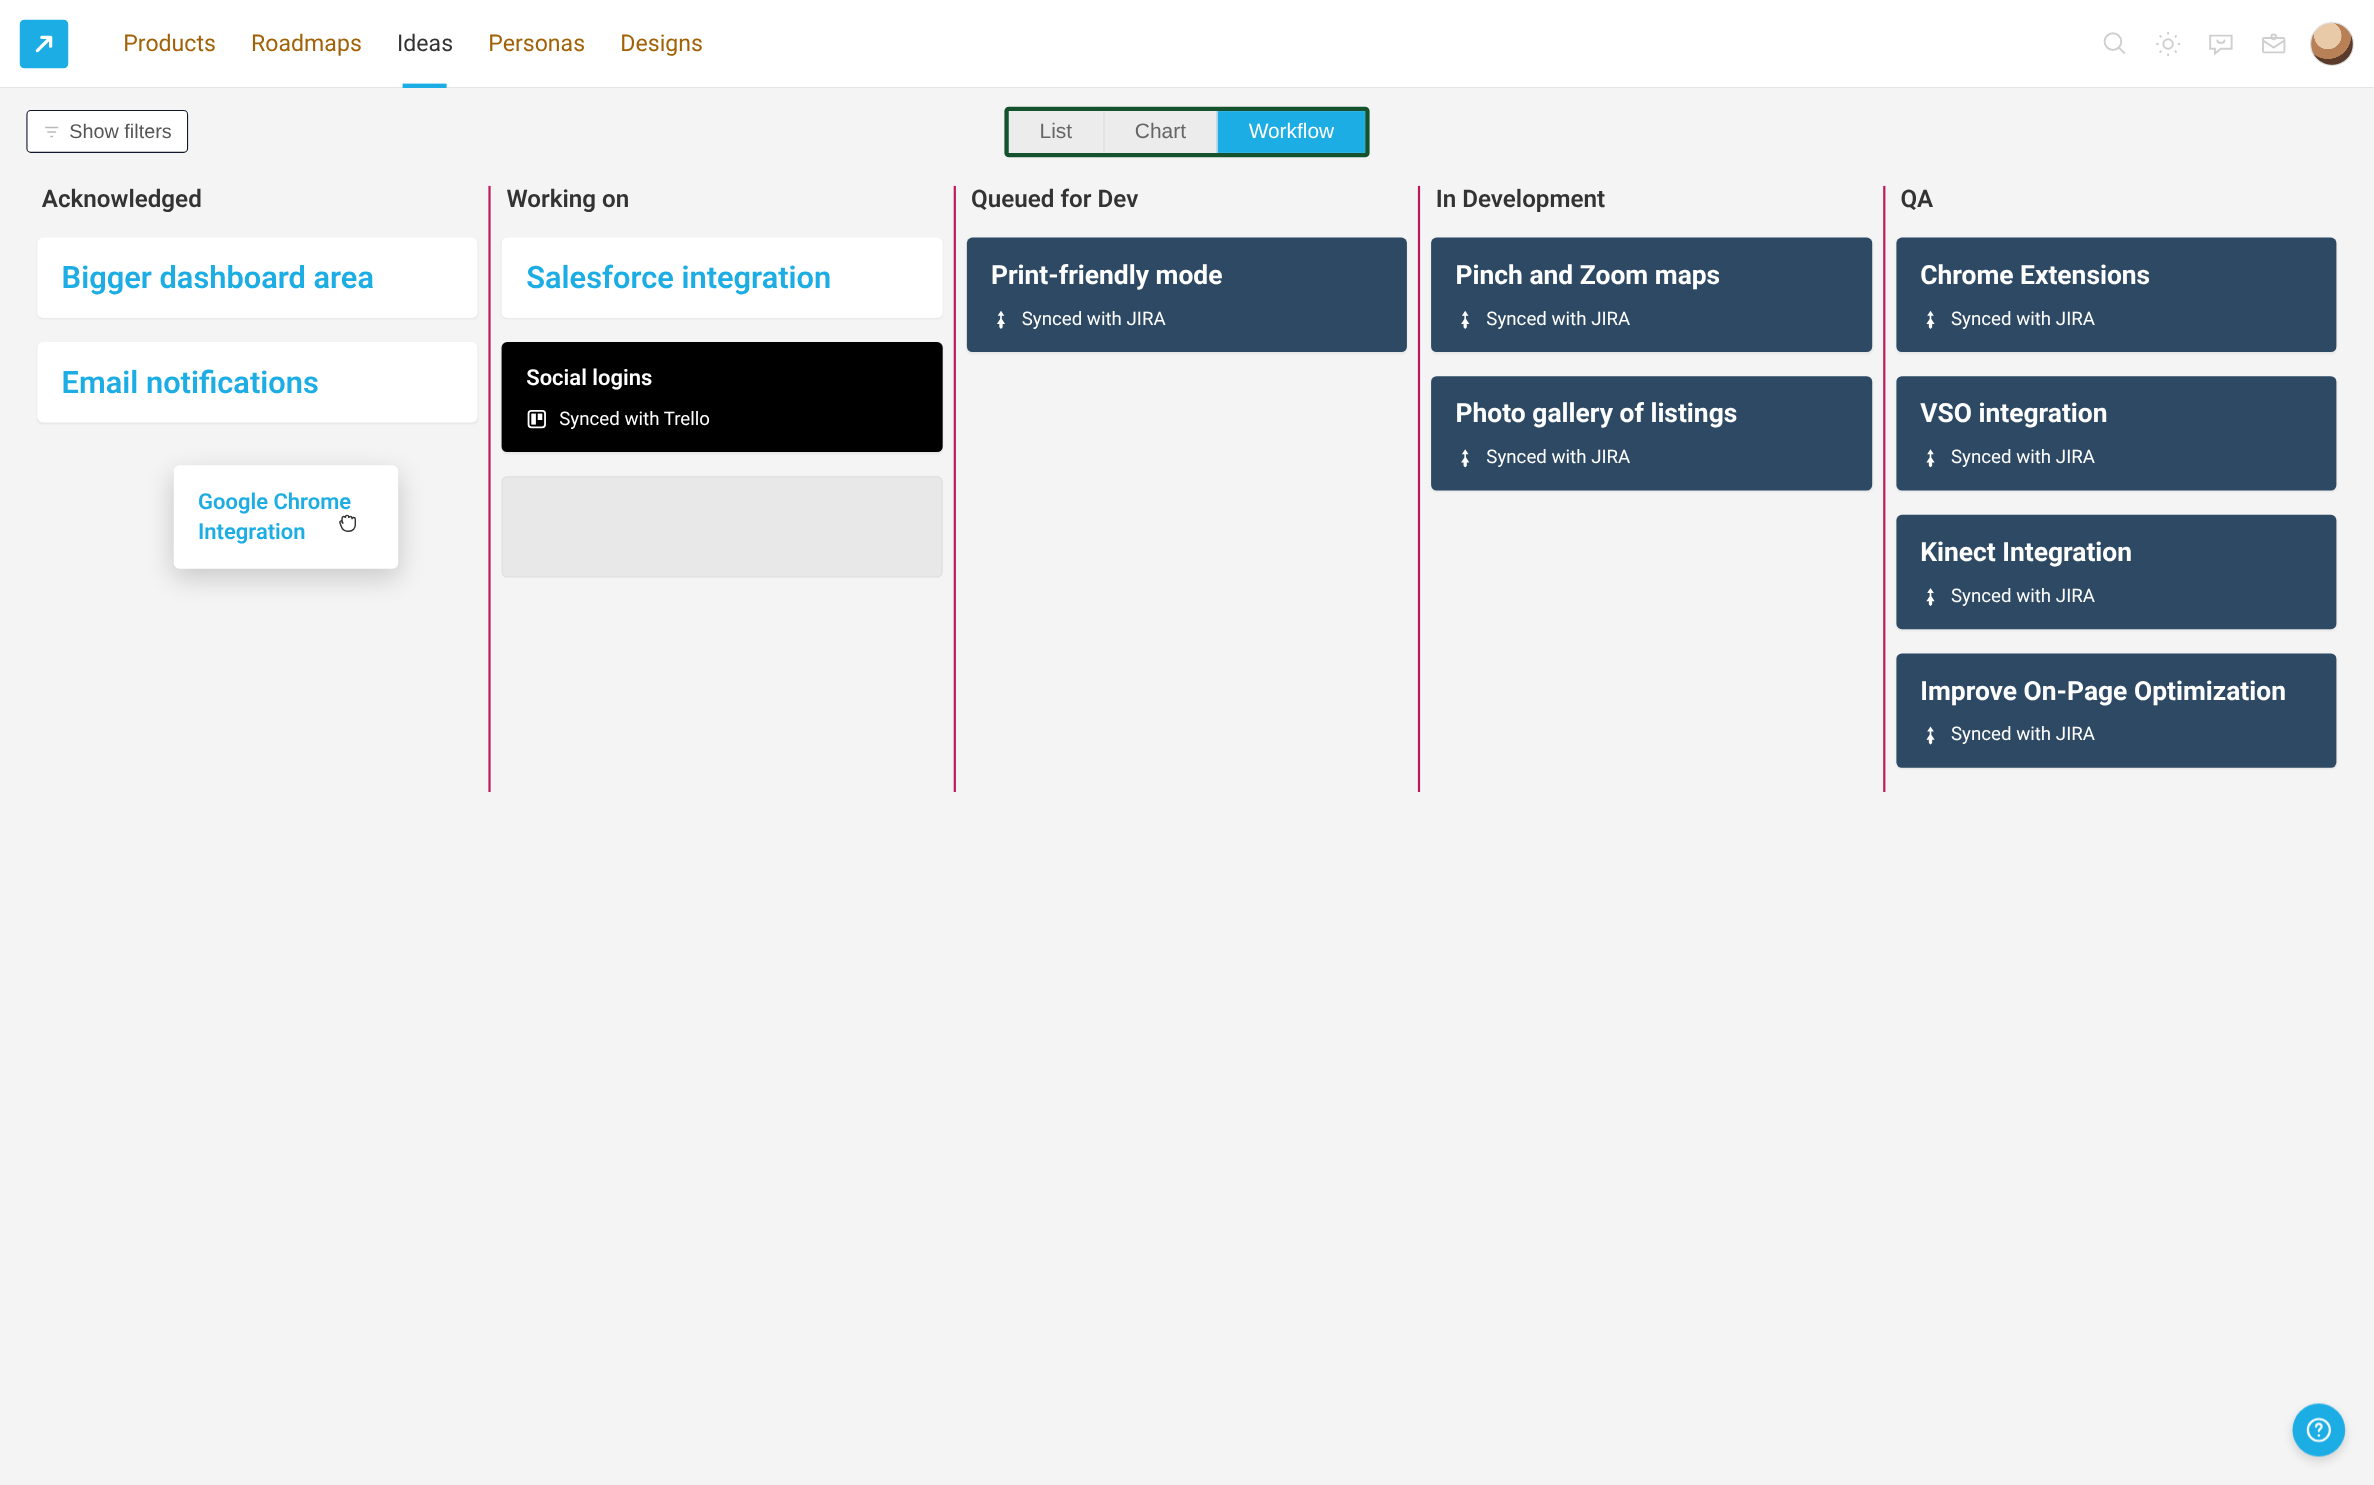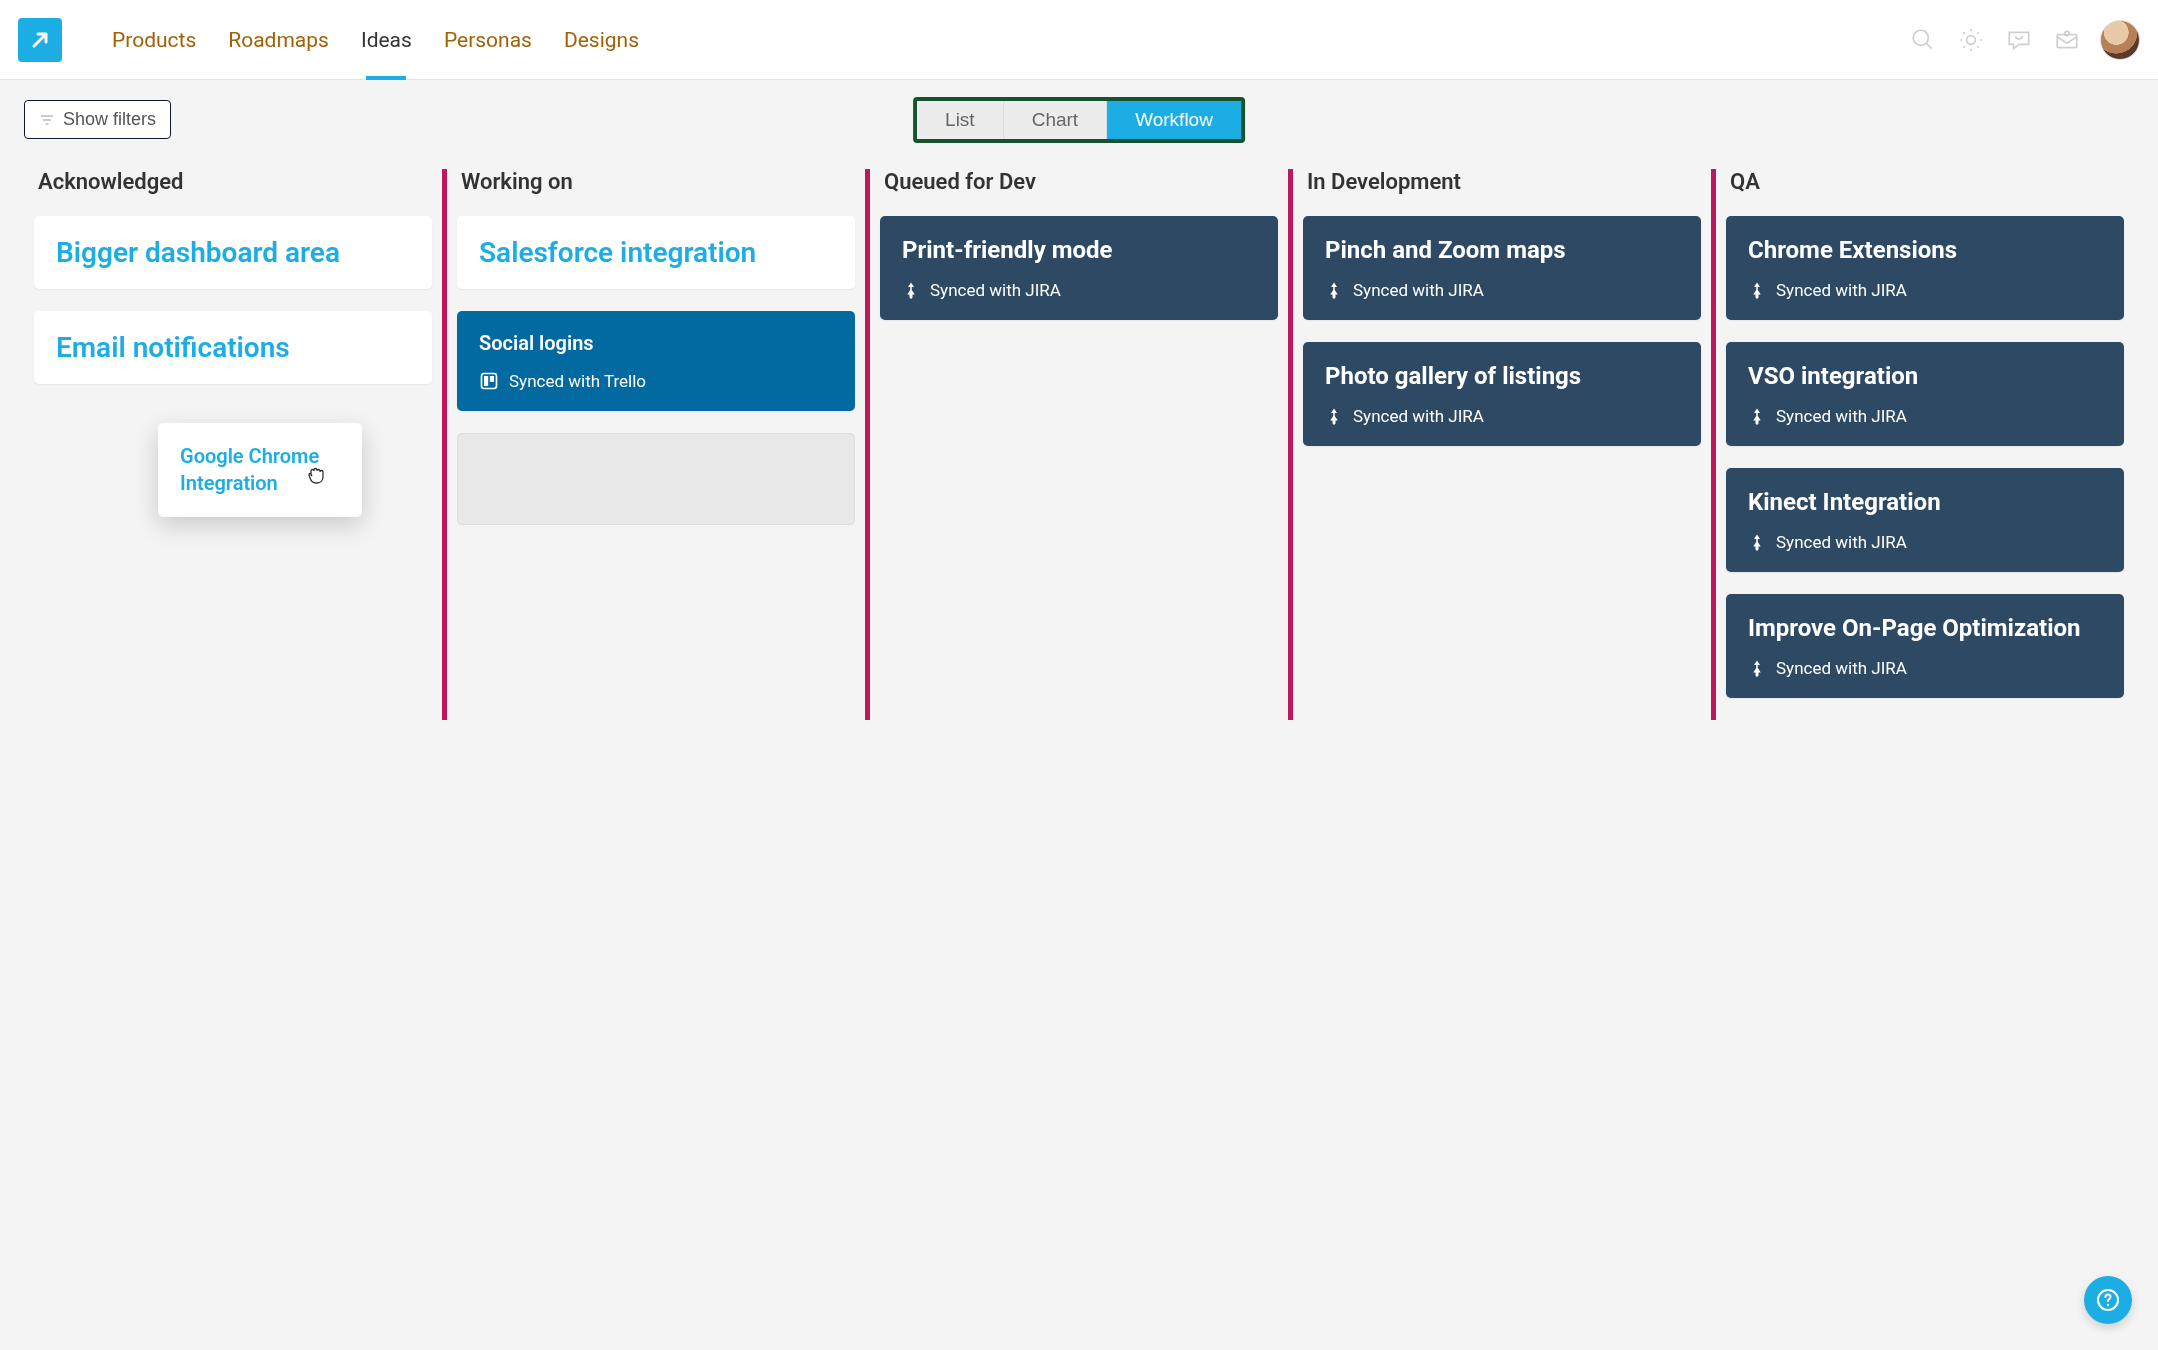--- a/index.html
+++ b/index.html
@@ -124,21 +124,21 @@
   
   .board {
     display: flex;
     padding: 20px 24px 40px 24px;
     gap: 0;
   }
   .column {
     flex: 1;
     min-width: 0;
     padding: 0 10px;
-    border-right: 5px solid #be185d;
+    border-right: 2px solid #be185d;
     position: relative;
   }
   .column:last-child { border-right: none; }
   .col-title {
     font-size: 22px;
     font-weight: 600;
     color: #333;
     margin-bottom: 22px;
     padding-left: 4px;
   }
@@ -148,21 +148,21 @@
     padding: 20px 22px;
     margin-bottom: 22px;
     box-shadow: 0 1px 2px rgba(0,0,0,0.06);
   }
   .card-white {
     background: #fff;
     color: #1cade4;
   }
   .card-white .card-title { color: #1cade4; font-weight: 600; font-size: 28px; }
   .card-blue {
-    background: #0369a1;
+    background: #000000;
     color: #fff;
   }
   .card-blue .card-title { color: #fff; font-weight: 600; font-size: 20px; }
   .card-dark {
     background: #2d4963;
     color: #fff;
   }
   .card-dark .card-title { color: #ffffff; font-weight: 700; font-size: 24px; }
   .card-sub {
     margin-top: 16px;

